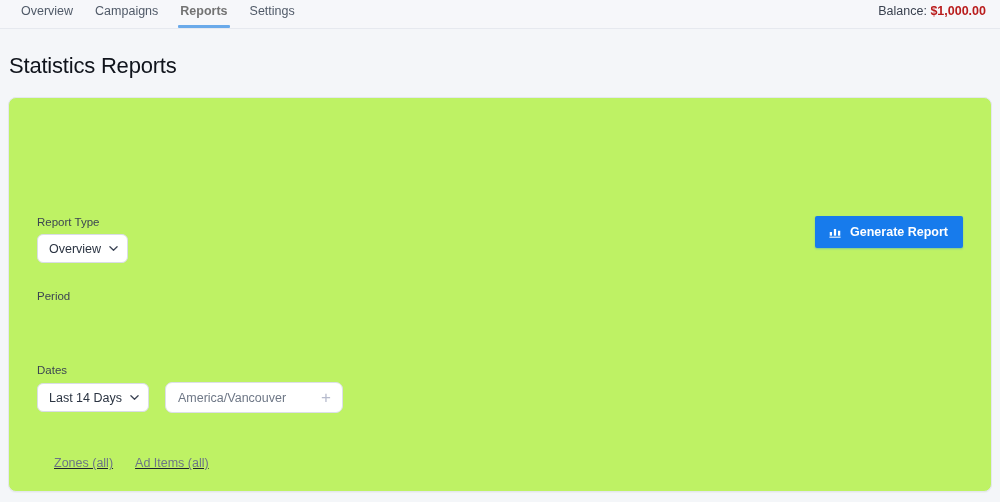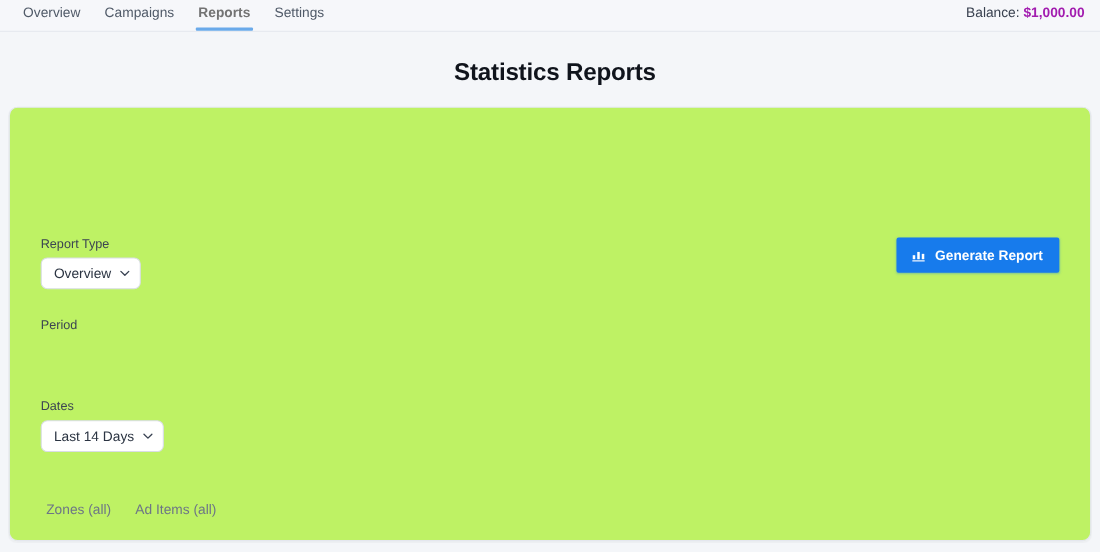--- a/index.html
+++ b/index.html
@@ -54,30 +54,29 @@
     background: #6aaaea;
     border-radius: 1px;
   }
   .balance {
     margin-left: auto;
     font-size: 12.5px;
     color: #39414f;
     padding-top: 4px;
     white-space: nowrap;
   }
-  .balance b { color: #a21caf; font-weight: bold; }
+  .balance b { color: #b91c1c; font-weight: bold; }
 
   
   .page-title {
     font-size: 22px;
-    font-weight: bold;
+    font-weight: normal;
     color: #10141c;
     margin: 24px 0 0 9px;
     letter-spacing: -0.2px;
-    text-align: center;
   }
 
   
   .card {
     position: absolute;
     left: 8px;
     top: 97px;
     width: 984px;
     height: 395px;
     background: #bef264;
@@ -163,24 +162,25 @@
     font-weight: bold;
     font-family: "Liberation Sans", sans-serif;
     cursor: pointer;
     box-shadow: 0 1px 2px rgba(23,123,236,0.35);
   }
   .gen-btn svg { display: block; }
 
   
   .subtabs {
     position: absolute;
-    left: 22px;
+    left: 34px;
     top: 355px;
     display: flex;
     align-items: flex-start;
+    text-decoration: underline;
   }
   .subtab {
     position: relative;
     font-size: 12.5px;
     color: #6d7686;
     padding: 3px 11px 11px 11px;
     line-height: 15px;
     white-space: nowrap;
     cursor: pointer;
   }
@@ -236,20 +236,24 @@
     <div class="field-label">Dates</div>
     <div class="dates-row">
       <div class="select">
         <span>Last 14 Days</span>
         <span class="chev">
           <svg width="9" height="9" viewBox="0 0 10 10">
               <path d="M1 3 L5 7 L9 3" fill="none" stroke="#3b4454" stroke-width="1.4" stroke-linecap="round" stroke-linejoin="round"></path>
             </svg>
         </span>
       </div>
+      <div class="tz-field">
+        <span>America/Vancouver</span>
+        <span class="plus">+</span>
+      </div>
     </div>
   </div>
 
   <button class="gen-btn">
     <span>
       <svg width="14" height="14" viewBox="0 0 16 16">
         <rect x="2" y="8" width="2.6" height="4.2" fill="#ffffff"></rect>
         <rect x="6.7" y="4.6" width="2.6" height="7.6" fill="#ffffff"></rect>
         <rect x="11.4" y="6.6" width="2.6" height="5.6" fill="#ffffff"></rect>
         <rect x="1.6" y="13.3" width="12.8" height="1.2" fill="#ffffff"></rect>

